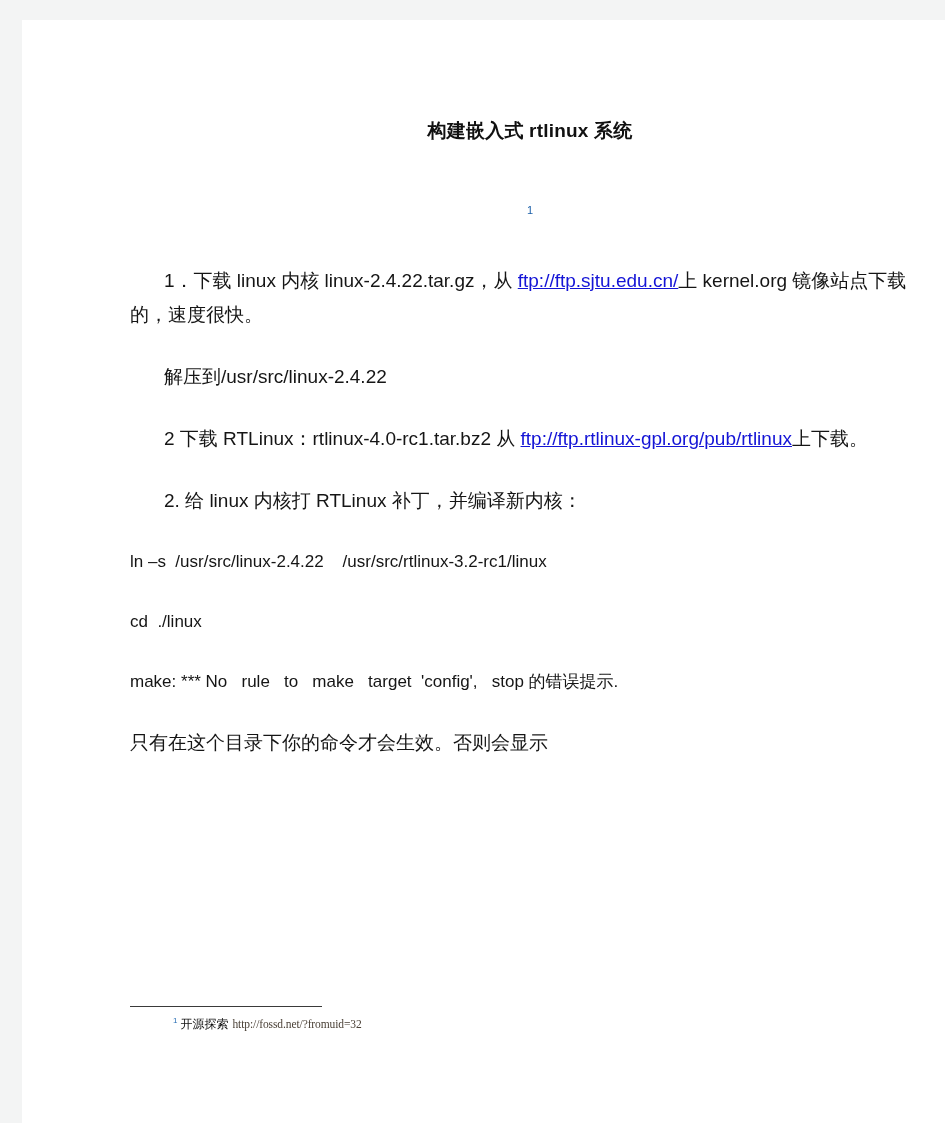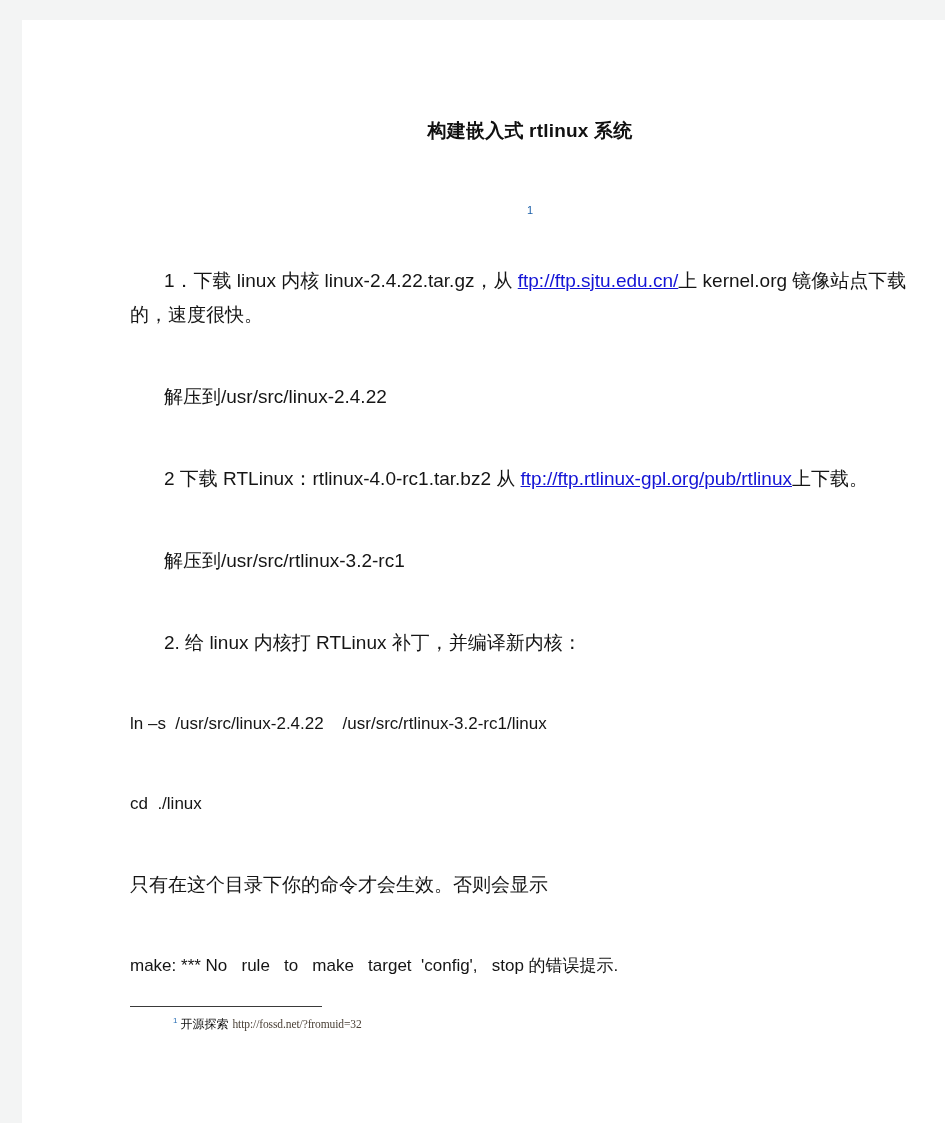--- a/index.html
+++ b/index.html
@@ -50,21 +50,21 @@
     font-size: 19px;
     line-height: 34px;
     color: #151515;
     margin: 0;
     white-space: normal;
   }
   .para.indent {
     text-indent: 34px;
   }
   .block {
-    margin-top: 48px;
+    margin-top: 28px;
   }
   .block.first {
     margin-top: 42px;
   }
   .link {
     color: #1414d6;
     text-decoration: underline;
   }
   .mono-line {
     font-size: 17px;
@@ -133,43 +133,40 @@
     </div>
 
     <div class="block">
       <p class="para indent">解压到/usr/src/linux-2.4.22</p>
     </div>
 
     <div class="block">
       <p class="para indent"><span>2 下载 RTLinux：rtlinux-4.0-rc1.tar.bz2  从 </span><a class="link" href="#">ftp://ftp.rtlinux-gpl.org/pub/rtlinux</a><span>上下载。</span></p>
     </div>
 
-    <div class="block">
-      <p class="para indent">解压到/usr/src/rtlinux-3.2-rc1</p>
-    </div>
 
     <div class="block">
       <p class="para indent">2. 给 linux 内核打 RTLinux 补丁，并编译新内核：</p>
     </div>
 
 
     <div class="block">
       <p class="mono-line">ln –s  /usr/src/linux-2.4.22    /usr/src/rtlinux-3.2-rc1/linux</p>
     </div>
 
     <div class="block">
       <p class="mono-line">cd  ./linux</p>
     </div>
 
     <div class="block">
-      <p class="para">只有在这个目录下你的命令才会生效。否则会显示</p>
+      <p class="err-line">make: *** No   rule   to   make   target  'config',   stop 的错误提示.</p>
     </div>
 
     <div class="block">
-      <p class="err-line">make: *** No   rule   to   make   target  'config',   stop 的错误提示.</p>
+      <p class="para">只有在这个目录下你的命令才会生效。否则会显示</p>
     </div>
 
   </div>
 
   <div class="footnote">
     <div class="footnote-rule"></div>
     <div class="footnote-body"><span class="footnote-marker">1</span><span class="footnote-label">开源探索</span><span class="footnote-url">http://fossd.net/?fromuid=32</span></div>
   </div>
 
 </div>

